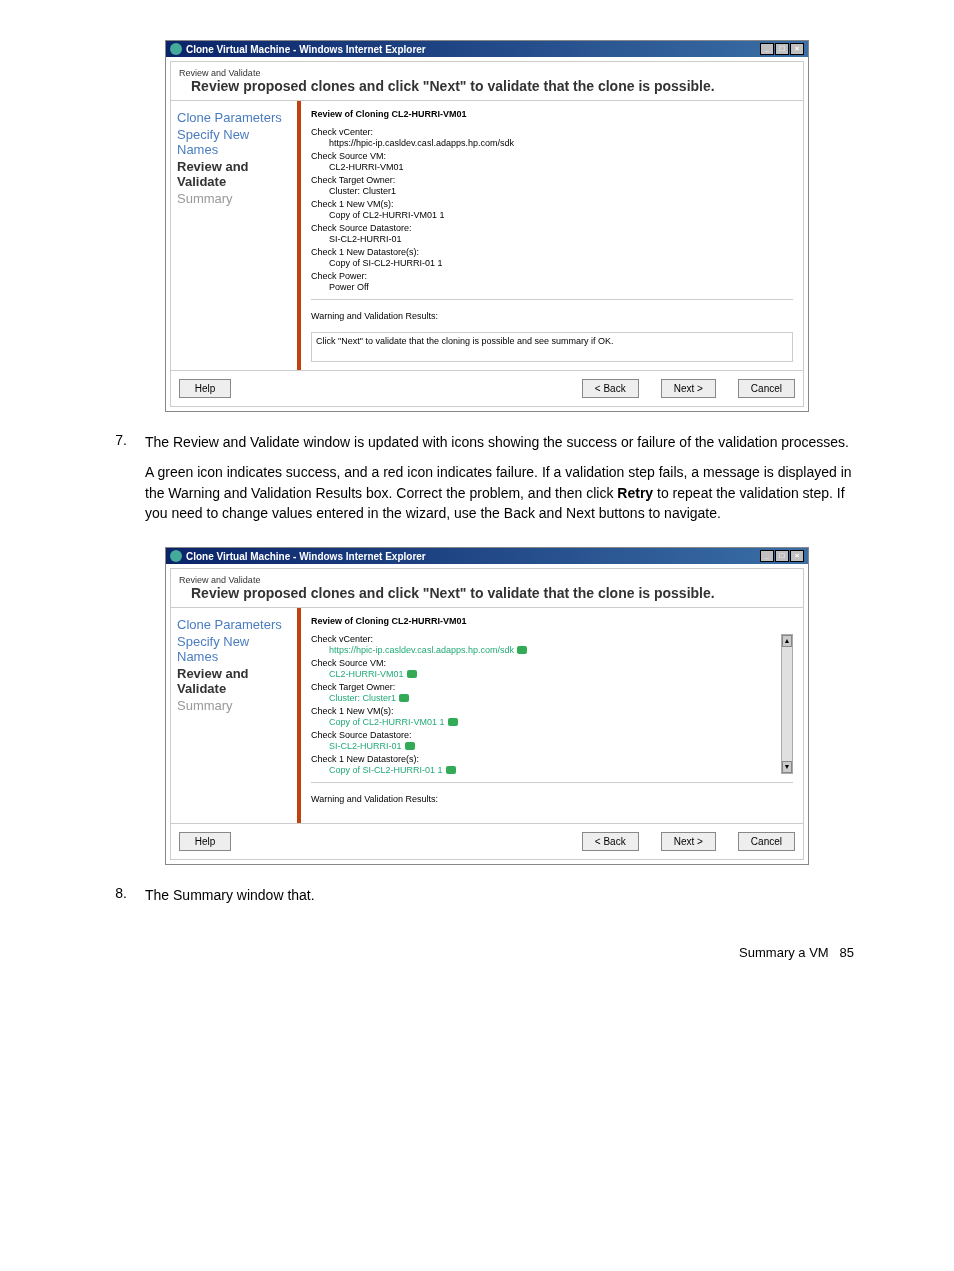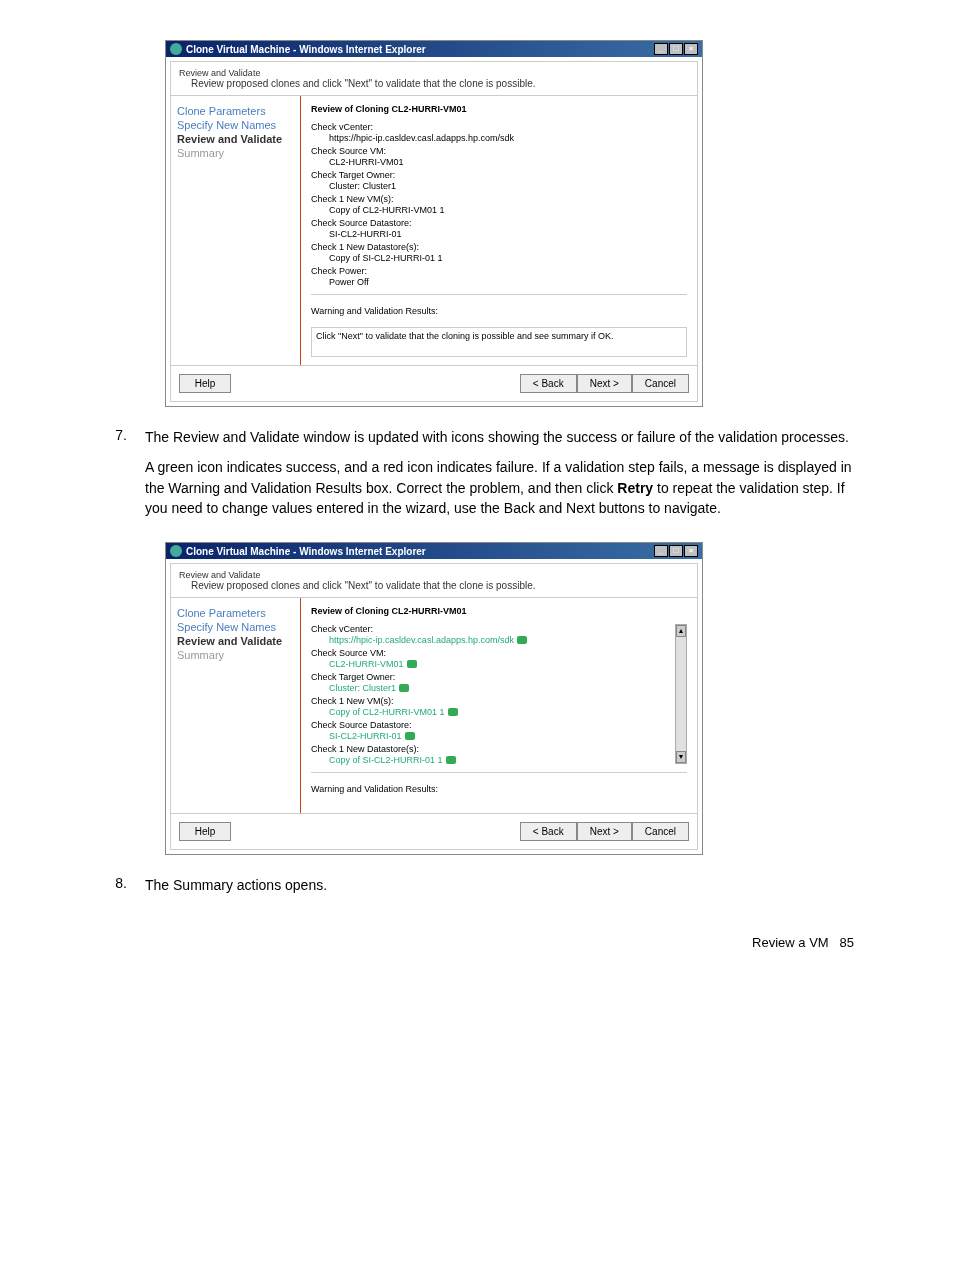--- a/index.html
+++ b/index.html
@@ -6,67 +6,67 @@
     body {
       font-family: Arial, Helvetica, sans-serif;
       background: #fff;
       width: 954px;
       padding: 40px 95px 30px 95px;
       font-size: 13px;
       color: #000;
     }
     .dialog {
       border: 1px solid #888;
-      width: 538px;
+      width: 644px;
       margin-left: 70px;
       margin-bottom: 20px;
     }
     .titlebar {
       background: linear-gradient(to right, #0a246a, #3a6ea5);
       color: #fff;
       padding: 2px 4px;
       font-size: 10px;
       font-weight: bold;
       display: flex;
       align-items: center;
       justify-content: space-between;
     }
     .titlebar-left { display: flex; align-items: center; gap: 4px; }
     .ie-icon { display:inline-block; width:12px; height:12px; background:#4a9; border-radius:50%; }
     .win-controls { display: flex; gap: 1px; }
     .win-btn { width: 14px; height: 12px; background: #c0c0c0; border: 1px solid #000; font-size: 8px; line-height: 10px; text-align: center; }
     .dialog-inner { border: 1px solid #ccc; margin: 4px; }
     .dialog-header { padding: 6px 8px; border-bottom: 1px solid #ccc; }
     .dh-title { font-size: 9px; color: #333; }
-    .dh-sub { font-size: 10px; font-weight: normal; color: #333; padding-left: 12px; }
+    .dh-sub { font-size: 14px; font-weight: bold; color: #333; padding-left: 12px; }
     .dialog-body { display: flex; }
     .sidebar {
       width: 130px;
       padding: 8px 6px;
-      font-size: 11px;
-      border-right: 1px solid #c2410c;
+      font-size: 13px;
+      border-right: 4px solid #c2410c;
     }
     .sb-item { padding: 1px 0; color: #999; }
     .sb-item.link { color: #4a7dbf; }
     .sb-item.active { font-weight: bold; color: #333; }
     .content { flex: 1; padding: 8px 10px 8px 10px; font-size: 9px; position: relative; }
     .content-title { font-weight: bold; margin-bottom: 8px; }
     .check-list { border-bottom: 1px solid #ccc; padding-bottom: 4px; margin-bottom: 4px; position: relative;}
     .check-list.scrollable { padding-right: 12px; }
     .cl-label { margin: 3px 0 1px 0; }
     .cl-value { margin-left: 18px; margin-bottom: 3px; }
     .cl-value.ok { color: #2a7; }
     .ok-icon { display:inline-block; width:10px; height:8px; background:#3a5; border-radius:2px; margin-left:3px; position:relative; top:1px;}
     .warn-label { margin: 11px 0; }
     .warn-box { border: 1px solid #ccc; padding: 3px 4px; min-height: 30px; font-size: 9px; }
     .scrollbar-v { position: absolute; right: 0; top: 0; bottom: 8px; width: 12px; background: #e0e0e0; border: 1px solid #aaa; display:flex; flex-direction:column; justify-content:space-between; }
     .scroll-arrow { height:12px; background:#ccc; border:1px solid #888; text-align:center; line-height:10px; font-size:7px;}
     .dialog-footer { border-top: 1px solid #ccc; padding: 8px; display:flex; justify-content:space-between; align-items:center; }
     .btn { border:1px solid #888; background:#eee; font-size:10px; padding:3px 12px; min-width:52px; cursor:pointer; }
-    .btn-group { display:flex; gap:0; }
+    .btn-group { display:flex; gap:22px; }
     .step { display:flex; margin-bottom:14px; }
     .step-num { width:50px; text-align:right; padding-right:18px; font-size:14px; flex-shrink:0;}
     .step-body { flex:1; font-size:14px; line-height:1.45; }
     .step-body p { margin-bottom:10px; }
     b { font-weight:bold; }
     .footer { text-align:right; font-size:13px; margin-top:30px; padding-right:5px;}
   </style>
 </head>
 <body>
 
@@ -189,19 +189,19 @@
         <button class="btn">Next &gt;</button>
         <button class="btn">Cancel</button>
       </div>
     </div>
   </div>
 </div>
 
 <div class="step">
   <div class="step-num">8.</div>
   <div class="step-body">
-    <p>The Summary actions opens.</p>
+    <p>The Summary window that.</p>
   </div>
 </div>
 
 <div class="footer">
-  <span>Review a VM</span>&nbsp;&nbsp;&nbsp;<span>85</span>
+  <span>Summary a VM</span>&nbsp;&nbsp;&nbsp;<span>85</span>
 </div>
 
 </body></html>

